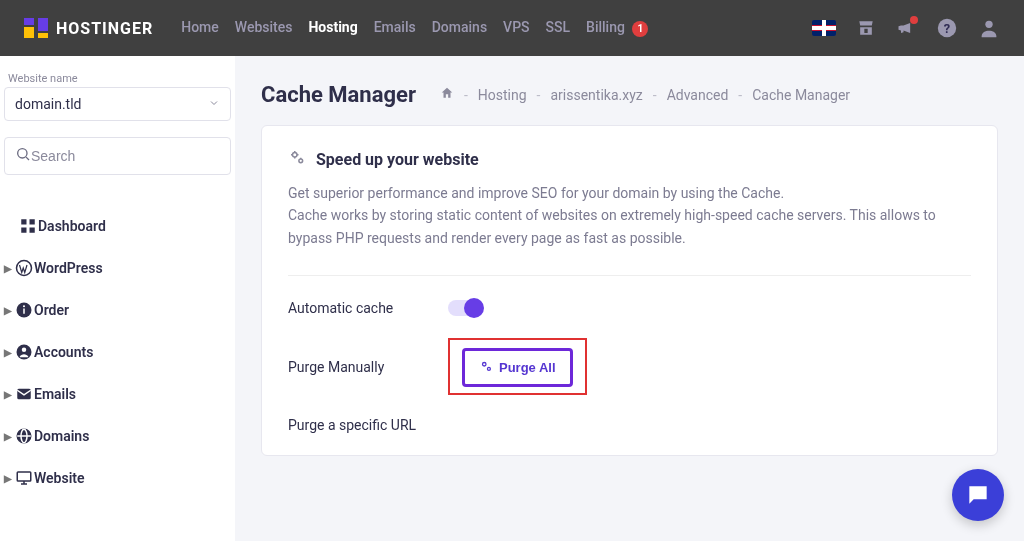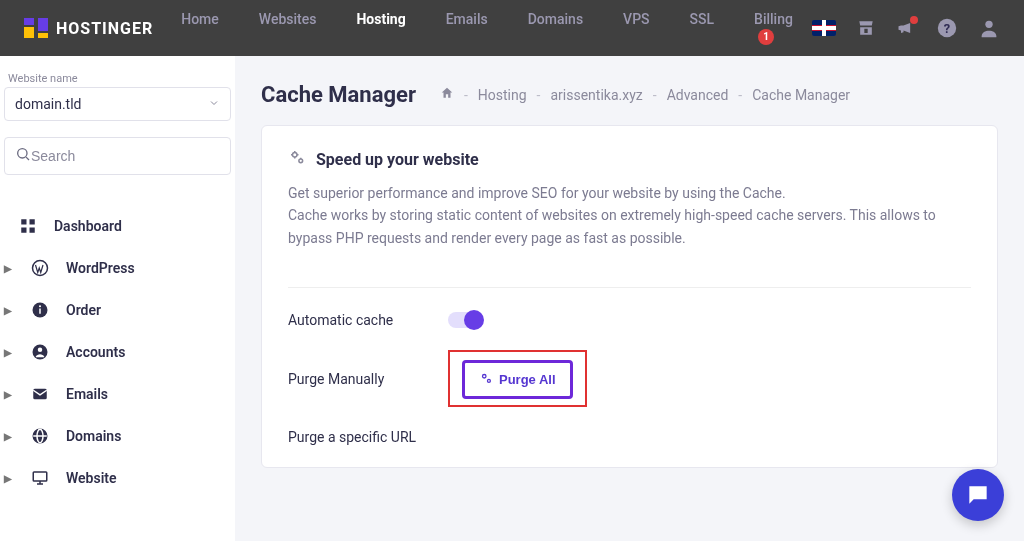--- a/index.html
+++ b/index.html
@@ -3,21 +3,21 @@
   <meta charset="utf-8">
   <style>
     * { margin: 0; padding: 0; box-sizing: border-box; }
     body { font-family: -apple-system, BlinkMacSystemFont, "Segoe UI", Roboto, Helvetica, Arial, sans-serif; background: #f4f5f9; width: 1024px; height: 541px; overflow: hidden; }
 
     
     .header { background: #404040; height: 56px; display: flex; align-items: center; padding: 0 24px; }
     .logo { display: flex; align-items: center; gap: 8px; margin-right: 28px; }
     .logo-icon { width: 24px; height: 20px; position: relative; }
     .logo-text { color: #fff; font-weight: 700; font-size: 16px; letter-spacing: 1px; }
-    .nav { display: flex; gap: 40px; }
+    .nav { display: flex; gap: 16px; text-align: center; }
     .nav a { color: #9b98b0; text-decoration: none; font-size: 14px; font-weight: 500; position: relative; }
     .nav a.active { color: #fff; font-weight: 700; }
     .billing-badge { display: inline-flex; background: #e03e3e; color: #fff; width: 16px; height: 16px; border-radius: 50%; font-size: 10px; align-items: center; justify-content: center; margin-left: 4px; font-weight: 700; }
     .header-right { margin-left: auto; display: flex; align-items: center; gap: 20px; }
     .header-icon { color: #9b98b0; cursor: pointer; display: flex; align-items: center; justify-content: center; position: relative; }
     .flag { width: 24px; height: 16px; background: linear-gradient(to bottom, #012169 33%, #fff 33% 34%, #c8102e 34% 66%, #fff 66% 67%, #012169 67%); position: relative; border-radius: 2px; overflow: hidden; }
     .flag::before { content: ""; position: absolute; inset: 0; background:
       linear-gradient(to bottom, transparent 40%, #fff 40% 60%, transparent 60%),
       linear-gradient(to right, transparent 40%, #fff 40% 60%, transparent 60%),
       linear-gradient(to bottom, transparent 44%, #c8102e 44% 56%, transparent 56%),
@@ -29,40 +29,40 @@
     .container { display: flex; height: calc(100% - 56px); }
     .sidebar { width: 235px; background: #fff; padding: 16px 4px; }
     .main { flex: 1; padding: 26px 26px 18px 26px; overflow: auto; }
 
     
     .site-select-label { color: #8b8a9c; font-size: 11px; margin-bottom: 2px; margin-left: 4px; }
     .site-select { border: 1px solid #e1e1ea; border-radius: 4px; padding: 8px 10px; display: flex; justify-content: space-between; align-items: center; font-size: 14px; color: #2f2f4a; margin-bottom: 16px; cursor: pointer; }
     .search-box { border: 1px solid #e1e1ea; border-radius: 4px; padding: 8px 10px; display: flex; align-items: center; gap: 0; margin-bottom: 30px; }
     .search-box input { border: none; outline: none; font-size: 14px; color: #2f2f4a; width: 100%; }
     .search-box input::placeholder { color: #8b8a9c; }
-    .menu-item { display: flex; align-items: center; gap: 16px; padding: 12px 8px 12px 14px; cursor: pointer; color: #2f2f4a; font-size: 14px; font-weight: 600; }
+    .menu-item { display: flex; align-items: center; gap: 0; padding: 12px 8px 12px 14px; cursor: pointer; color: #2f2f4a; font-size: 14px; font-weight: 600; }
     .menu-item .chev { font-size: 10px; color: #777; margin-right: 2px; width: 8px; }
     .menu-item.first { padding-left: 14px; }
     .menu-item.sub { padding-left: 0; }
     .menu-icon { width: 20px; display: inline-flex; justify-content: center; color: #2f2f4a; }
 
     
     .page-head { display: flex; align-items: center; gap: 24px; margin-bottom: 18px; }
     .page-title { font-size: 22px; font-weight: 700; color: #2f2f4a; }
     .crumbs { display: flex; align-items: center; gap: 10px; color: #8b8a9c; font-size: 14px; }
     .crumbs .sep { color: #bcbcc8; }
     .crumbs .home-ic { color: #8b8a9c; }
 
     .panel { background: #fff; border: 1px solid #e7e7ef; border-radius: 6px; padding: 22px 26px; }
     .section-head { display: flex; align-items: center; gap: 10px; margin-bottom: 12px; }
     .section-head .cog { color: #8b8a9c; }
     .section-title { font-size: 16px; font-weight: 700; color: #2f2f4a; }
     .section-body p { color: #7c7b91; font-size: 14px; line-height: 1.6; }
 
-    .section-controls { margin-top: 38px; border-top: 1px solid #eee; padding-top: 24px; }
+    .section-controls { margin-top: 26px; border-top: 1px solid #eee; padding-top: 24px; }
     .row { display: flex; align-items: center; margin-bottom: 22px; }
     .row-label { width: 160px; color: #2f2f4a; font-size: 14px; }
     .toggle { width: 34px; height: 16px; background: #e3defc; border-radius: 10px; position: relative; cursor: pointer; }
     .toggle::after { content: ""; position: absolute; right: -2px; top: -2px; width: 20px; height: 20px; border-radius: 50%; background: #673de6; }
 
     .purge-all-wrap { border: 2px solid #e03131; padding: 8px 12px 6px 12px; display: inline-block; }
     .btn-ghost { border: 3px solid #6d28d9; background: #fff; color: #5536d1; font-weight: 700; font-size: 13px; padding: 8px 14px; border-radius: 4px; cursor: pointer; display: inline-flex; align-items: center; gap: 6px; }
     .btn-ghost svg { color: #5536d1; }
     .url-row { display: flex; align-items: center; gap: 14px; }
     .url-input { flex: 1; border: 1px solid #e0e0ea; border-radius: 4px; padding: 10px 12px; font-size: 13px; color: #2f2f4a; outline: none; }
@@ -253,21 +253,21 @@
         <span class="cog">
           <svg width="18" height="18" viewBox="0 0 24 24" fill="none" stroke="#8b8a9c" stroke-width="2">
               <circle cx="9" cy="9" r="3"></circle>
               <circle cx="17" cy="17" r="2.5"></circle>
               <path d="M9 4v2M9 12v2M4 9h2M12 9h2M17 13v1.5M17 18.5V20"></path>
             </svg>
         </span>
         <div class="section-title">Speed up your website</div>
       </div>
       <div class="section-body">
-        <p>Get superior performance and improve SEO for your website by using the Cache.</p>
+        <p>Get superior performance and improve SEO for your domain by using the Cache.</p>
         <p>Cache works by storing static content of websites on extremely high-speed cache servers. This allows to bypass PHP requests and render every page as fast as possible.</p>
       </div>
 
       <div class="section-controls">
         <div class="row">
           <div class="row-label">Automatic cache</div>
           <div class="toggle"></div>
         </div>
         <div class="row">
           <div class="row-label">Purge Manually</div>

